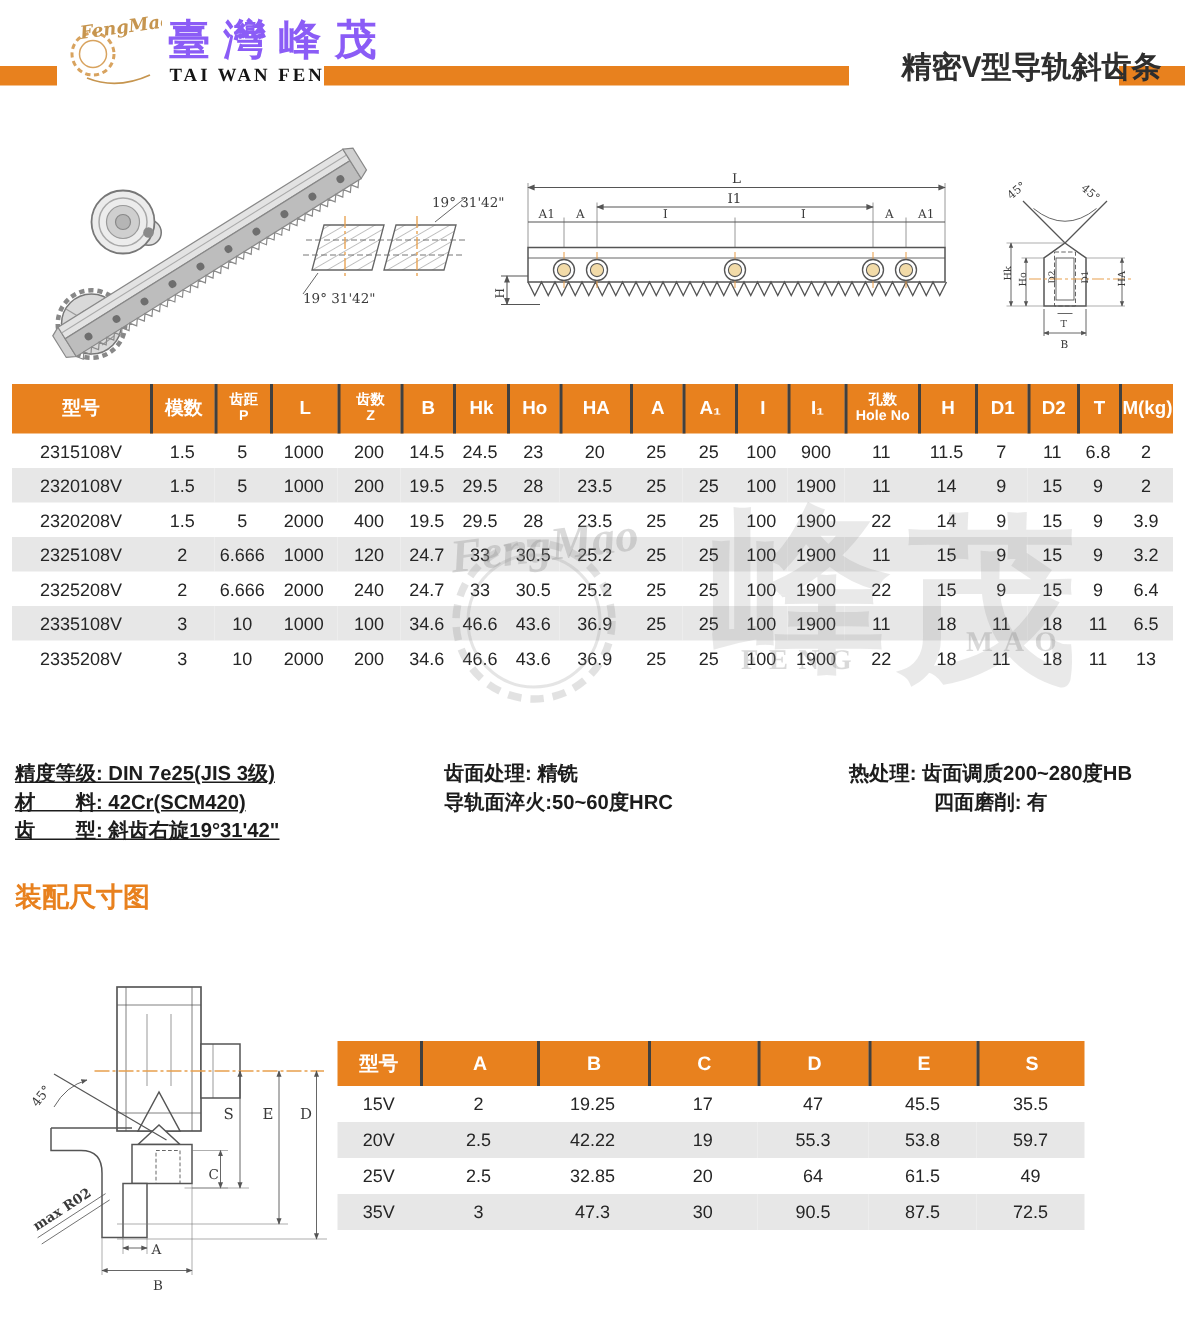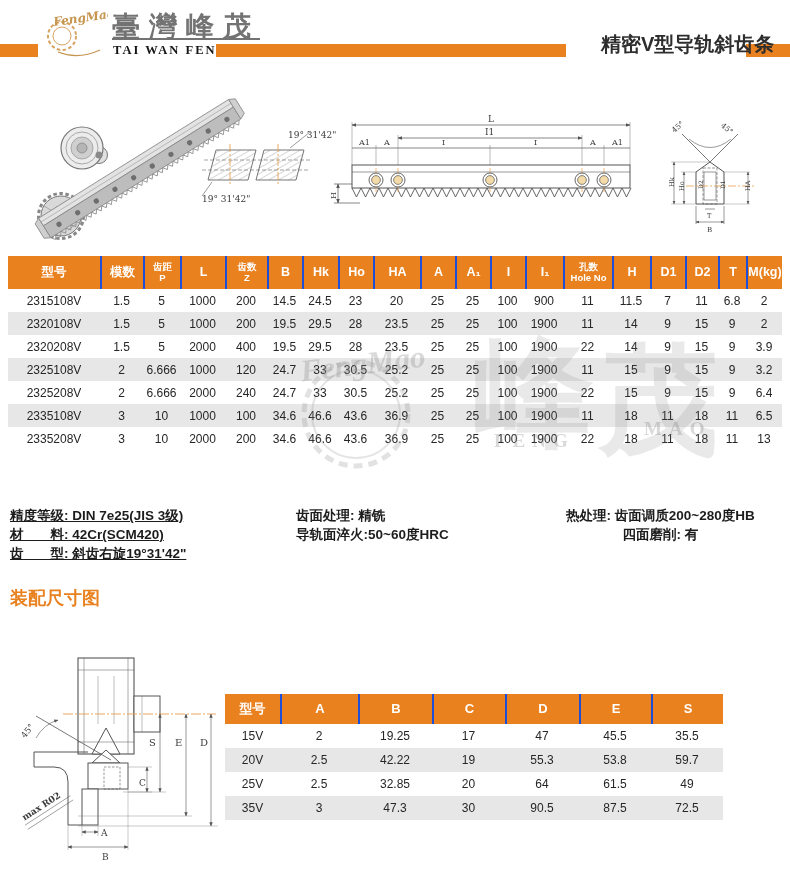--- a/index.html
+++ b/index.html
@@ -6,39 +6,39 @@
   html,body { background:#fff; }
   body { font-family:"Liberation Sans", sans-serif; width:790px; }
   #page { position:relative; width:790px; height:879px; background:#fff; overflow:hidden; }
 
   
   .bar { position:absolute; height:13px; background:#E8811E; top:44px; }
   #bar-left  { left:0;   width:38px; }
   #bar-mid   { left:216px; width:350px; }
   #bar-right { left:746px; width:44px; }
   #brand-cn { position:absolute; left:112px; top:8px; font-family:"Liberation Serif",serif;
-              font-weight:bold; font-size:28px; letter-spacing:9px; color:#737373;text-decoration:underline; }
+              font-weight:bold; font-size:28px; letter-spacing:9px; color:#8b5cf6; }
   #brand-en { position:absolute; left:113px; top:43px; font-family:"Liberation Serif",serif;
               font-weight:bold; font-size:12.5px; letter-spacing:2px; color:#151515; }
   #page-title { position:absolute; left:572px; top:31px; font-size:20px; font-weight:bold; color:#2e2e2e;margin-left:29px; }
   #brand-logo { position:absolute; left:44px; top:4px; }
 
   
   .drawing { position:absolute; z-index:1; }
   #iso-drawing      { left:6px;   top:64px;  }
   #section-drawing  { left:198px; top:122px; }
   #side-drawing     { left:330px; top:110px; }
   #end-drawing      { left:658px; top:116px; }
   #assembly-drawing { left:8px;   top:620px; }
   .dwg-label { font-family:"DejaVu Serif",serif; fill:#3a3a3a; }
 
   
   .data-table { position:absolute; table-layout:fixed; border-collapse:separate; border-spacing:0; z-index:1; }
   .data-table th { background:#E8811E; color:#fff; font-weight:bold; font-size:12.5px; text-align:center;
-                   vertical-align:middle; white-space:pre-line; line-height:1.1; border-left:2px solid #1d4ed8;
+                   vertical-align:middle; white-space:pre-line; line-height:1.1; border-left:2px solid #404040;
                    padding:0; overflow:hidden; }
   .data-table th:first-child { border-left:none; }
   .data-table th.ml { font-size:9.5px;margin-left:12px; }
   .data-table td { text-align:center; font-size:12px; color:#262626; padding:0; }
   .data-table tbody tr:nth-child(even) { background:#E7E7E7; }
   #main-table { left:8px; top:256px; width:774px; }
   #main-table th { height:33px; }
   #main-table td { height:23px; }
   #assembly-table { left:225px; top:694px; width:498px; }
   #assembly-table th { height:30px; font-size:13px; }

